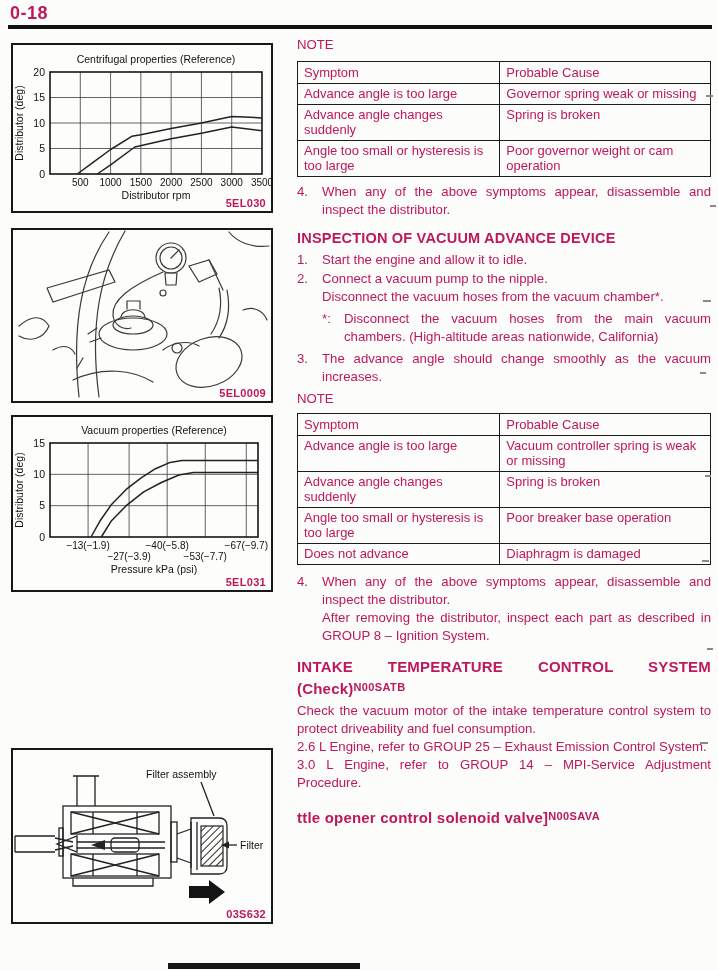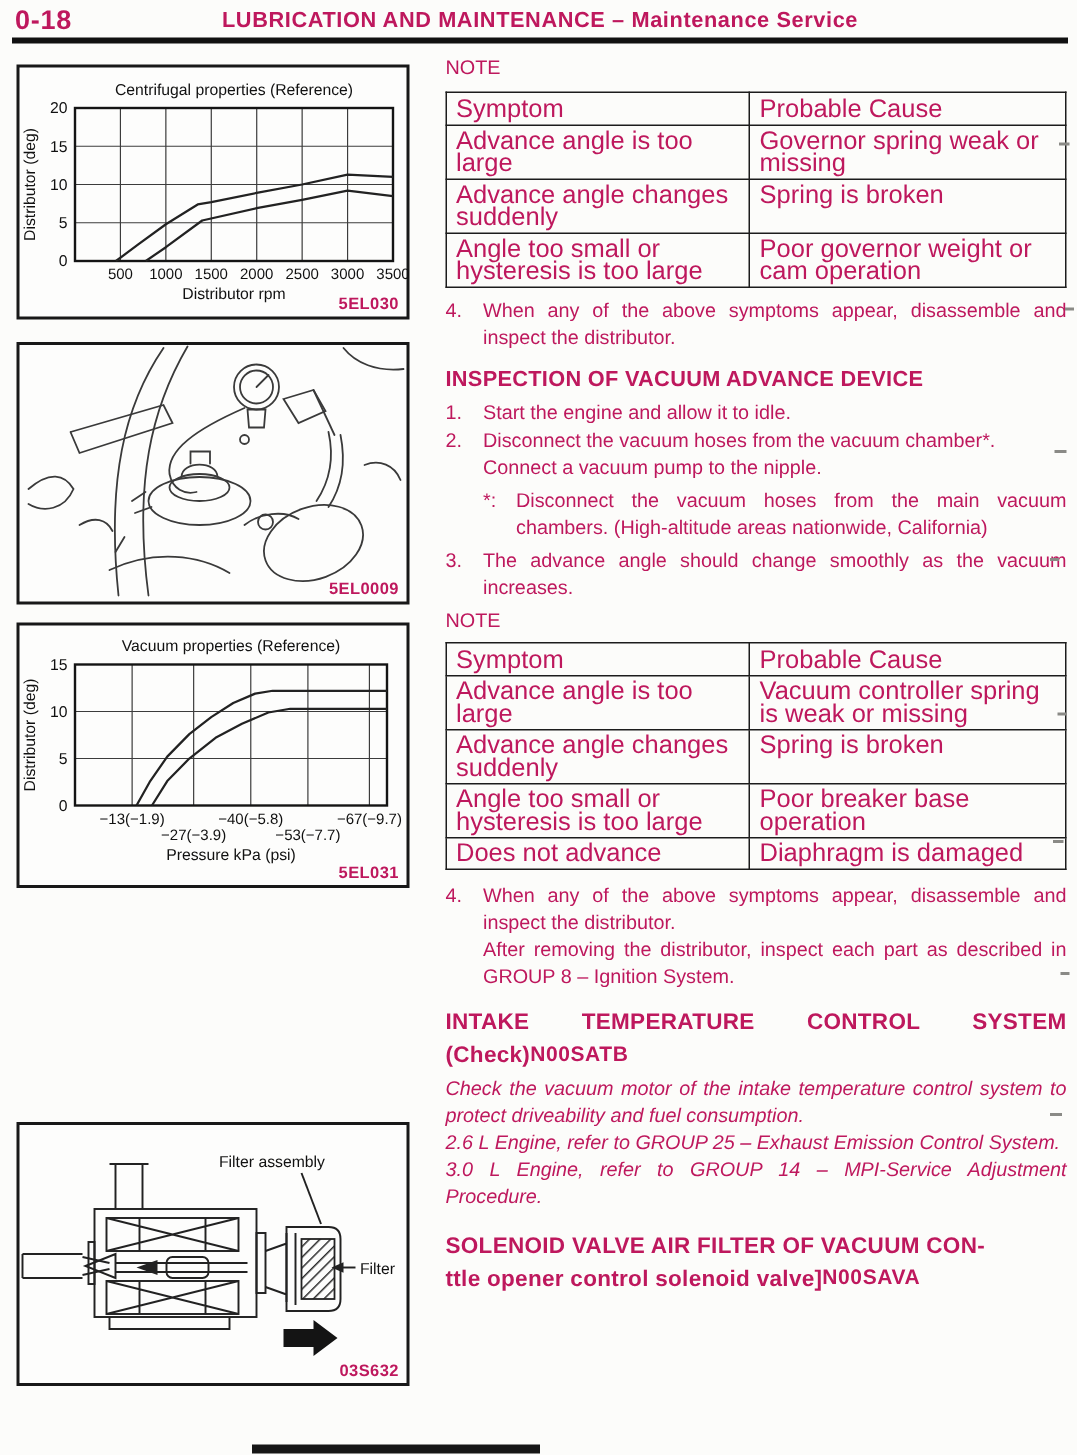--- a/index.html
+++ b/index.html
@@ -21,47 +21,46 @@
   .xtick{text-anchor:middle;}
   .ytick{text-anchor:end;font-size:10.5px;}
   .ctitle,.clabel{font-size:10.5px;fill:#111;text-anchor:middle;}
   .sk{fill:none;stroke:#3a3a3a;stroke-width:1.2;stroke-linecap:round;}
   .sv{fill:none;stroke:#222;stroke-width:1.3;}
   .svtext{font-size:10.5px;fill:#111;}
   
   .rightcol{position:absolute;left:297px;top:36px;width:414px;font-size:13.2px;line-height:18px;}
   .note{margin:0 0 0 0;}
   .sym-table{border-collapse:collapse;width:100%;margin-top:7px;table-layout:fixed;
-             font-size:17px;line-height:15px;}
+             font-size:13px;line-height:15px;}
   .sym-table th,.sym-table td{border:1.6px solid #1c1c1c;padding:2px 6px 3px 6px;
              text-align:left;vertical-align:top;font-weight:normal;}
   .sym-table th{padding:3px 6px;}
   .col-symptom{width:49%;}
   .step{display:flex;margin-top:1px;text-align:justify;}
   .step .num{flex:0 0 25px;}
   .step .stxt{flex:1;}
   .step.foot{margin-left:25px;}
   .step.foot .num{flex:0 0 22px;}
   .h-insp{font-size:14.5px;font-weight:bold;margin-top:10px;margin-bottom:4px;letter-spacing:.2px;}
   .h-big{font-size:15px;font-weight:bold;line-height:20px;letter-spacing:.2px;}
   .jlast{text-align:justify;text-align-last:justify;}
   .hline-flex{display:flex;justify-content:flex-start;align-items:flex-end;}
-  .seccode{font-size:14px;font-weight:bold;letter-spacing:.4px;padding-bottom:2px;}
-  .para{text-align:justify;margin-top:3px;font-style:italic;}
+  .seccode{font-size:11px;font-weight:bold;letter-spacing:.4px;padding-bottom:2px;}
+  .para{text-align:justify;margin-top:3px;}
   .mt4{margin-top:4px}.mt6{margin-top:6px}.mt8{margin-top:8px}.mt12{margin-top:12px}.mt14{margin-top:14px}
   .artifact{position:absolute;background:#8a8a86;height:2px;}
   .bottombar{position:absolute;left:168px;top:963px;width:192px;height:6px;background:#161616;}
 </style>
 </head>
 <body>
 
 <div class="page">
 
   <div class="pageno">0-18</div>
-  <div class="htitle">LUBRICATION AND MAINTENANCE – Maintenance Service</div>
   <div class="hrule"></div>
 
   <div class="fig" style="top:43px;height:166px;">
     <svg width="258" height="164">
         <line x1="67.28571428571428" y1="27" x2="67.28571428571428" y2="129" class="grid"></line>
         <line x1="97.57142857142857" y1="27" x2="97.57142857142857" y2="129" class="grid"></line>
         <line x1="127.85714285714285" y1="27" x2="127.85714285714285" y2="129" class="grid"></line>
         <line x1="158.14285714285714" y1="27" x2="158.14285714285714" y2="129" class="grid"></line>
         <line x1="188.42857142857144" y1="27" x2="188.42857142857144" y2="129" class="grid"></line>
         <line x1="218.7142857142857" y1="27" x2="218.7142857142857" y2="129" class="grid"></line>
@@ -229,22 +228,22 @@
 
     <div class="step">
       <span class="num">1.</span>
       <div class="stxt">
           <div>Start the engine and allow it to idle.</div>
         </div>
     </div>
     <div class="step">
       <span class="num">2.</span>
       <div class="stxt">
+        <div>Connect a vacuum pump to the nipple.</div>
         <div>Disconnect the vacuum hoses from the vacuum chamber*.</div>
-        <div>Connect a vacuum pump to the nipple.</div>
       </div>
     </div>
     <div class="step foot mt4">
       <span class="num">*:</span>
       <div class="stxt">
           <div>Disconnect the vacuum hoses from the main vacuum chambers. (High-altitude areas nationwide, California)</div>
         </div>
     </div>
     <div class="step mt4">
       <span class="num">3.</span>
@@ -299,21 +298,20 @@
       <div class="h-big hline-flex">
         <span>(Check)</span>
         <span class="seccode">N00SATB</span>
       </div>
     </div>
     <div class="para">Check the vacuum motor of the intake temperature control system to protect driveability and fuel consumption.</div>
     <div class="para" style="margin-top:0;">2.6 L Engine, refer to GROUP 25 – Exhaust Emission Control System.</div>
     <div class="para" style="margin-top:0;">3.0 L Engine, refer to GROUP 14 – MPI-Service Adjustment Procedure.</div>
 
     <div class="mt14">
-      <div class="h-big">SOLENOID VALVE AIR FILTER OF VACUUM CON-</div>
       <div class="h-big hline-flex">
         <span>ttle opener control solenoid valve]</span>
         <span class="seccode">N00SAVA</span>
       </div>
     </div>
 
   </div>
 
   <div class="artifact" style="left:706px;top:95px;width:7px;"></div>
   <div class="artifact" style="left:710px;top:205px;width:6px;"></div>

